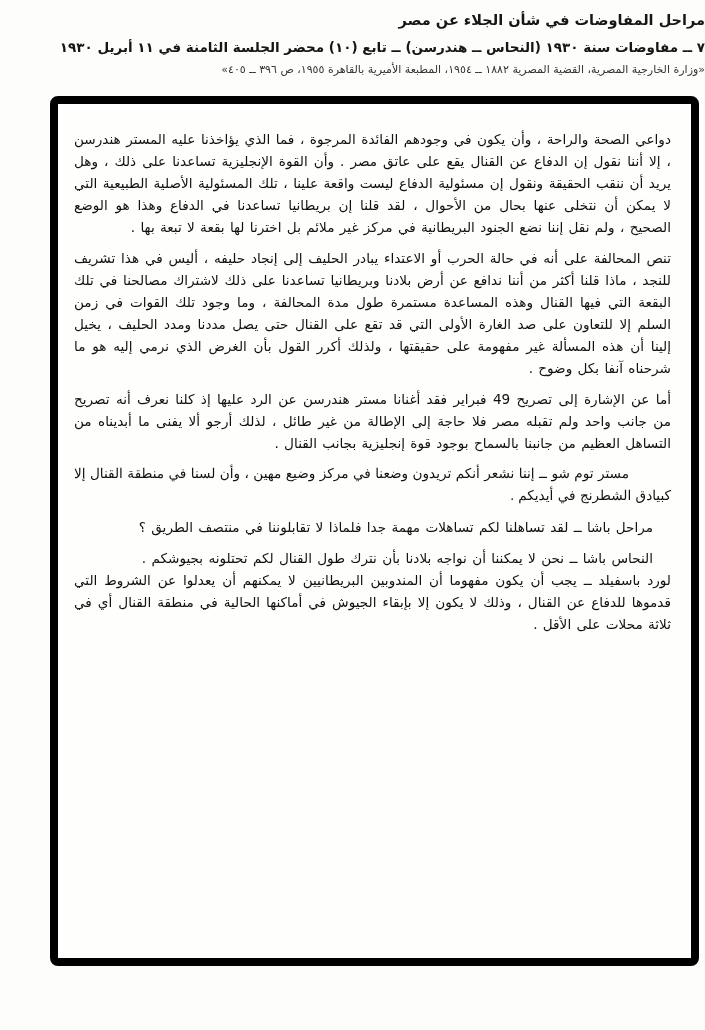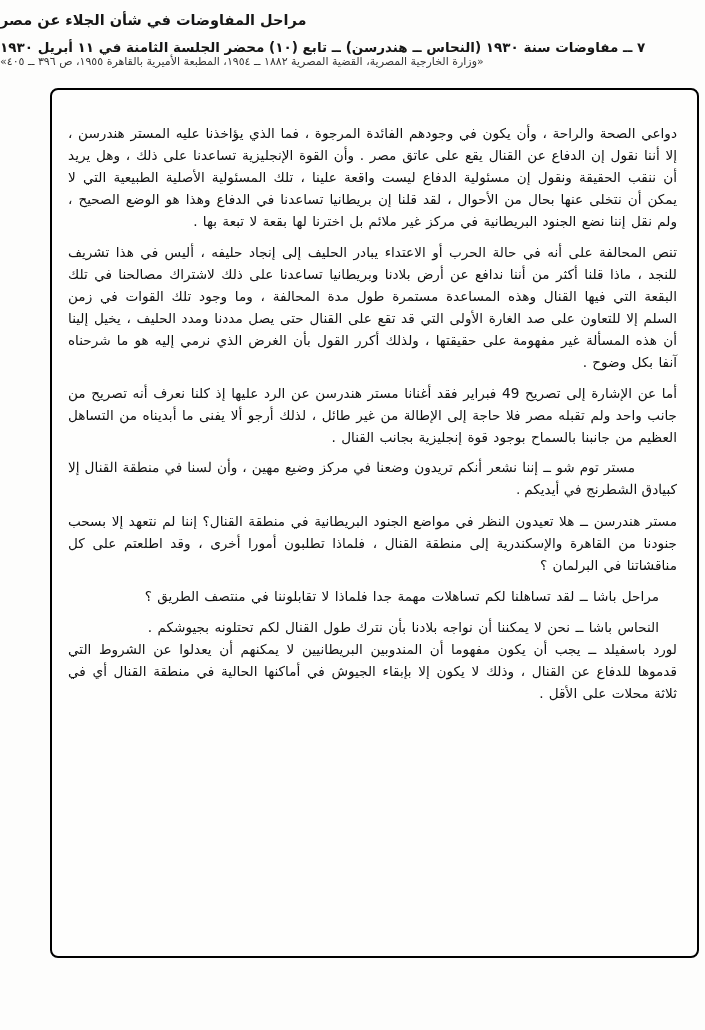--- a/index.html
+++ b/index.html
@@ -19,49 +19,51 @@
   }
 
   .page {
     width: 705px;
     height: 1030px;
     background: #fdfdfc;
     padding-top: 12px;
   }
 
   .header {
-    text-align: left;
+    text-align: right;
     direction: rtl;
+    padding-left: 34px;
   }
 
   .doc-title {
     font-size: 14.5px;
     font-weight: bold;
     letter-spacing: 0.2px;
     margin-bottom: 11px;
   }
 
   .doc-subtitle {
     font-size: 13.5px;
     font-weight: bold;
+    margin-bottom: 8px;
   }
 
   .doc-source {
     font-size: 11px;
     color: #333;
     margin-bottom: 14px;
   }
 
   .frame {
     margin-right: 6px;
     margin-left: 50px;
     margin-top: 20px;
-    border: 2px solid #000000;
+    border: 8px solid #000000;
     border-radius: 8px;
-    padding: 32px 20px 14px 16px;
+    padding: 24px 20px 14px 16px;
     background: #fefefd;
     min-height: 870px;
   }
 
   .para {
     direction: rtl;
     text-align: justify;
     font-size: 13.6px;
     line-height: 1.62;
     margin-bottom: 9px;
@@ -82,19 +84,18 @@
     <div class="doc-title">مراحل المفاوضات في شأن الجلاء عن مصر</div>
     <div class="doc-subtitle">٧ ــ مفاوضات سنة ١٩٣٠ (النحاس ــ هندرسن) ــ تابع (١٠) محضر الجلسة الثامنة في ١١ أبريل ١٩٣٠</div>
     <div class="doc-source">«وزارة الخارجية المصرية، القضية المصرية ١٨٨٢ ــ ١٩٥٤، المطبعة الأميرية بالقاهرة ١٩٥٥، ص ٣٩٦ ــ ٤٠٥»</div>
   </div>
 
   <div class="frame">
     <div class="para">دواعي الصحة والراحة ، وأن يكون في وجودهم الفائدة المرجوة ، فما الذي يؤاخذنا عليه المستر هندرسن ، إلا أننا نقول إن الدفاع عن القنال يقع على عاتق مصر . وأن القوة الإنجليزية تساعدنا على ذلك ، وهل يريد أن ننقب الحقيقة ونقول إن مسئولية الدفاع ليست واقعة علينا ، تلك المسئولية الأصلية الطبيعية التي لا يمكن أن نتخلى عنها بحال من الأحوال ، لقد قلنا إن بريطانيا تساعدنا في الدفاع وهذا هو الوضع الصحيح ، ولم نقل إننا نضع الجنود البريطانية في مركز غير ملائم بل اخترنا لها بقعة لا تبعة بها .</div>
     <div class="para">تنص المحالفة على أنه في حالة الحرب أو الاعتداء يبادر الحليف إلى إنجاد حليفه ، أليس في هذا تشريف للنجد ، ماذا قلنا أكثر من أننا ندافع عن أرض بلادنا وبريطانيا تساعدنا على ذلك لاشتراك مصالحنا في تلك البقعة التي فيها القنال وهذه المساعدة مستمرة طول مدة المحالفة ، وما وجود تلك القوات في زمن السلم إلا للتعاون على صد الغارة الأولى التي قد تقع على القنال حتى يصل مددنا ومدد الحليف ، يخيل إلينا أن هذه المسألة غير مفهومة على حقيقتها ، ولذلك أكرر القول بأن الغرض الذي نرمي إليه هو ما شرحناه آنفا بكل وضوح .</div>
     <div class="para">أما عن الإشارة إلى تصريح 49 فبراير فقد أغنانا مستر هندرسن عن الرد عليها إذ كلنا نعرف أنه تصريح من جانب واحد ولم تقبله مصر فلا حاجة إلى الإطالة من غير طائل ، لذلك أرجو ألا يفنى ما أبديناه من التساهل العظيم من جانبنا بالسماح بوجود قوة إنجليزية بجانب القنال .</div>
     <div class="para indent-md">مستر توم شو ــ إننا نشعر أنكم تريدون وضعنا في مركز وضيع مهين ، وأن لسنا في منطقة القنال إلا كبيادق الشطرنج في أيديكم .</div>
-    <div class="para">مستر هندرسن ــ هلا تعيدون النظر في مواضع الجنود البريطانية في منطقة القنال؟ إننا لم نتعهد إلا بسحب جنودنا من القاهرة والإسكندرية إلى منطقة القنال ، فلماذا تطلبون أمورا أخرى ، وقد اطلعتم على كل مناقشاتنا في البرلمان ؟</div>
     <div class="para indent-sm">مراحل باشا ــ لقد تساهلنا لكم تساهلات مهمة جدا فلماذا لا تقابلوننا في منتصف الطريق ؟</div>
     <div class="para indent-sm last">النحاس باشا ــ نحن لا يمكننا أن نواجه بلادنا بأن نترك طول القنال لكم تحتلونه بجيوشكم .</div>
     <div class="para">لورد باسفيلد ــ يجب أن يكون مفهوما أن المندوبين البريطانيين لا يمكنهم أن يعدلوا عن الشروط التي قدموها للدفاع عن القنال ، وذلك لا يكون إلا بإبقاء الجيوش في أماكنها الحالية في منطقة القنال أي في ثلاثة محلات على الأقل .</div>
   </div>
 
 </div>
 
 </body></html>

